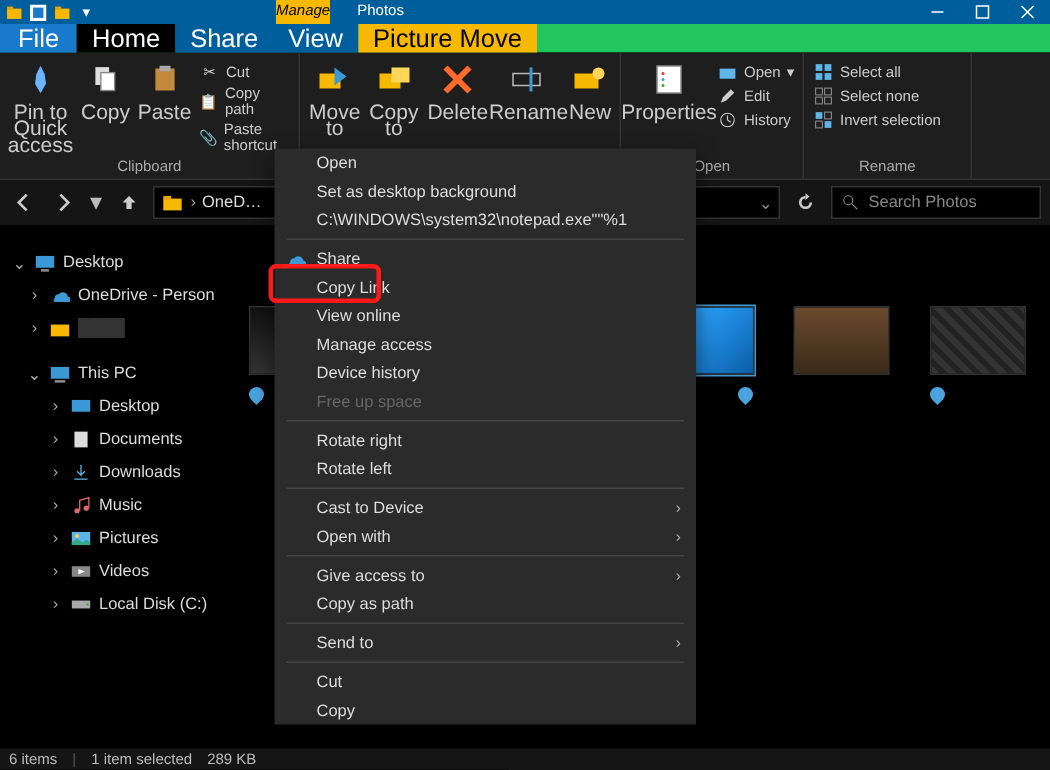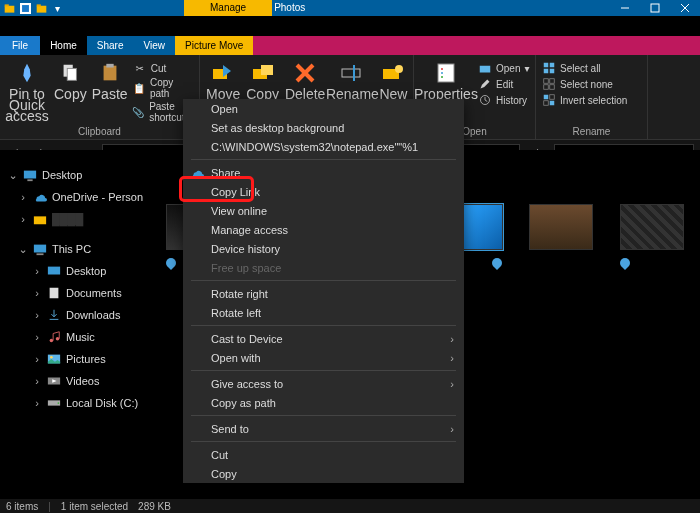--- a/index.html
+++ b/index.html
@@ -1,28 +1,28 @@
 <!DOCTYPE html>
 <html><head>
 <meta charset="utf-8">
 <style>
   * { box-sizing: border-box; margin: 0; padding: 0; font-family: "Segoe UI", Arial, sans-serif; user-select: none; }
   html, body { width: 700px; height: 513px; overflow: hidden; background: #000; color: #ccc; }
 
   
   .titlebar { height: 16px; background: #005e9d; display: flex; align-items: center; font-size: 10px; color: #fff; }
   .titlebar .tbicon { width: 13px; height: 13px; margin-left: 3px; display: flex; align-items: center; justify-content: center; }
-  .titlebar .tab { background: #f7b900; color: #000; height: 16px; line-height: 16px; padding: 0 26px; margin-left: 120px; }
-  .titlebar .tab2 { height: 16px; line-height: 16px; padding: 0 2px; }
+  .titlebar .tab { background: #f7b900; color: #000; height: 16px; line-height: 16px; padding: 0 0; margin-left: 120px; font-style: italic; }
+  .titlebar .tab2 { height: 16px; line-height: 16px; padding: 0 18px; }
   .titlebar .winctl { margin-left: auto; display: flex; }
   .titlebar .winbtn { width: 30px; height: 16px; display: flex; align-items: center; justify-content: center; }
   svg { display: block; }
 
   
-  .menurow { height: 19px; background: #be185d; display: flex; align-items: stretch; font-size: 10px; color: #fff; margin-top: 20px; }
+  .menurow { height: 19px; background: #22c55e; display: flex; align-items: stretch; font-size: 17px; color: #fff; }
   .menurow .filebtn { background: #1979ca; color: #fff; padding: 0 12px; line-height: 19px; }
   .menurow .mtab { padding: 0 10px; line-height: 19px; background: #000; }
   .menurow .mtab.alt { background: #005e9d; }
   .menurow .mtab.pt { background: #f7b900; color:#000; }
 
   
   .ribbon { height: 85px; background: #1e1e1e; border-bottom: 1px solid #333; display: flex; color: #ccc; font-size: 10px; }
   .group { border-right: 1px solid #333; padding: 4px 6px 2px 6px; display: flex; flex-direction: column; }
   .group .top { flex: 1; display: flex; gap: 6px; align-items: flex-start; }
   .group .glabel { text-align: center; color: #aaa; font-size: 10px; padding-top: 1px; }

